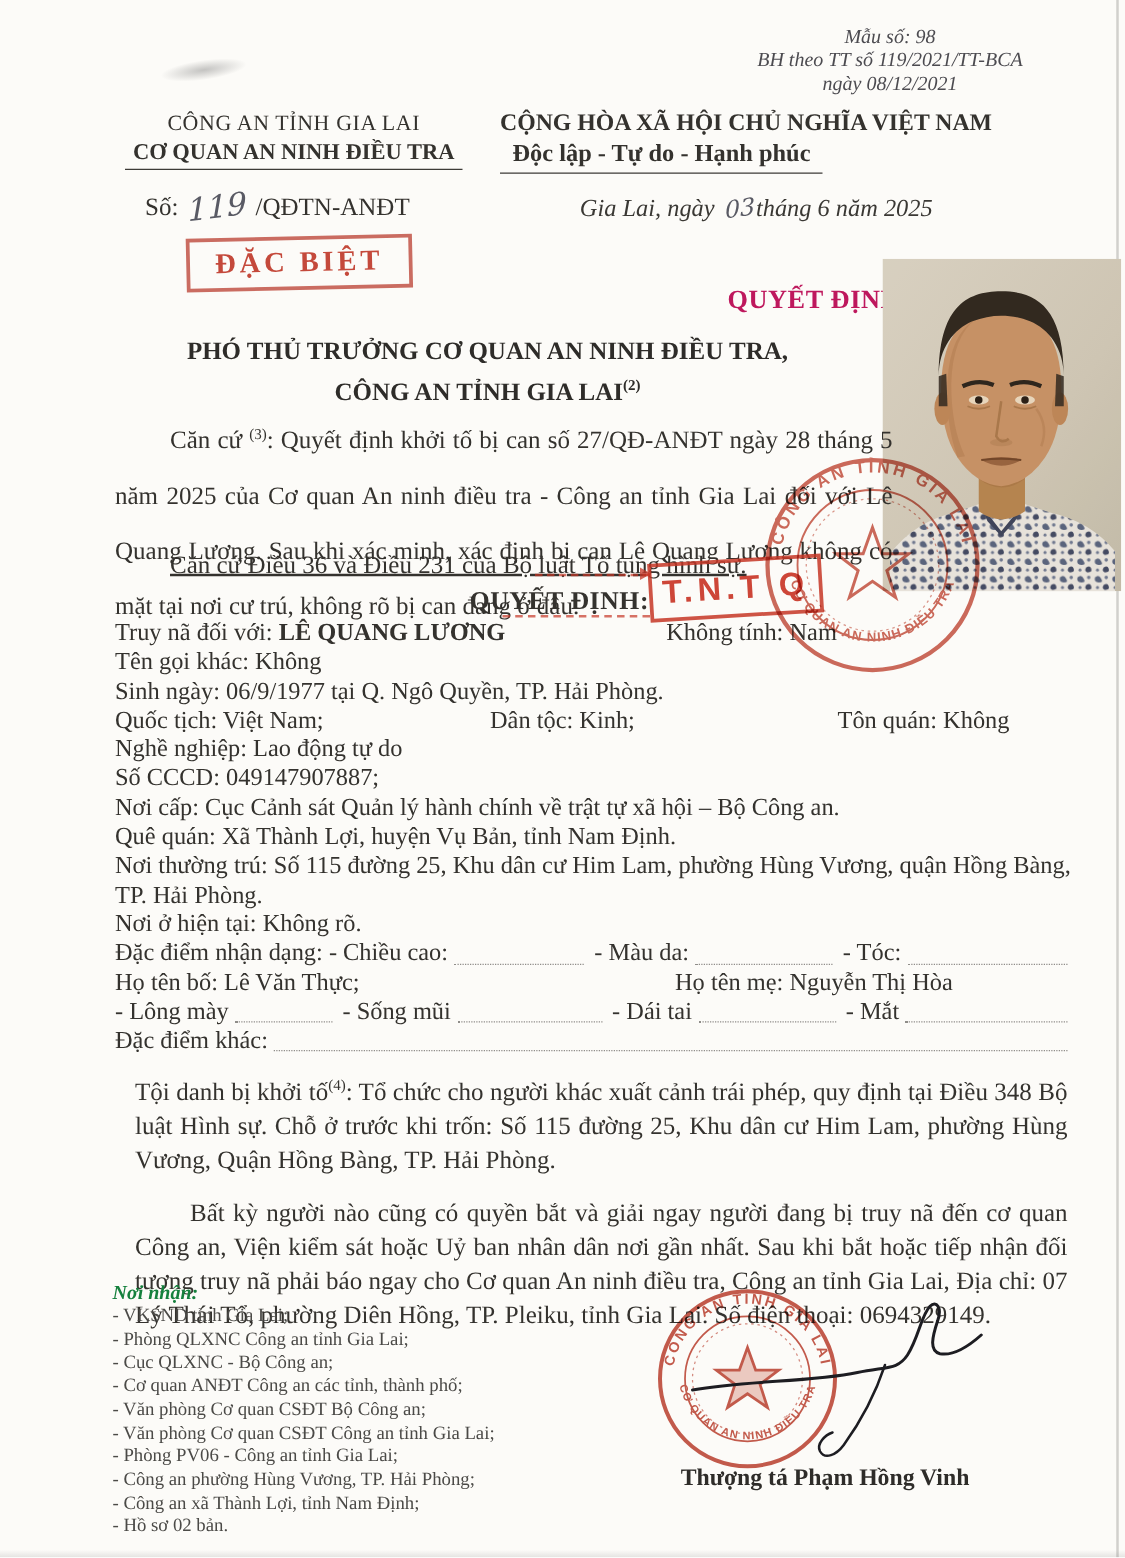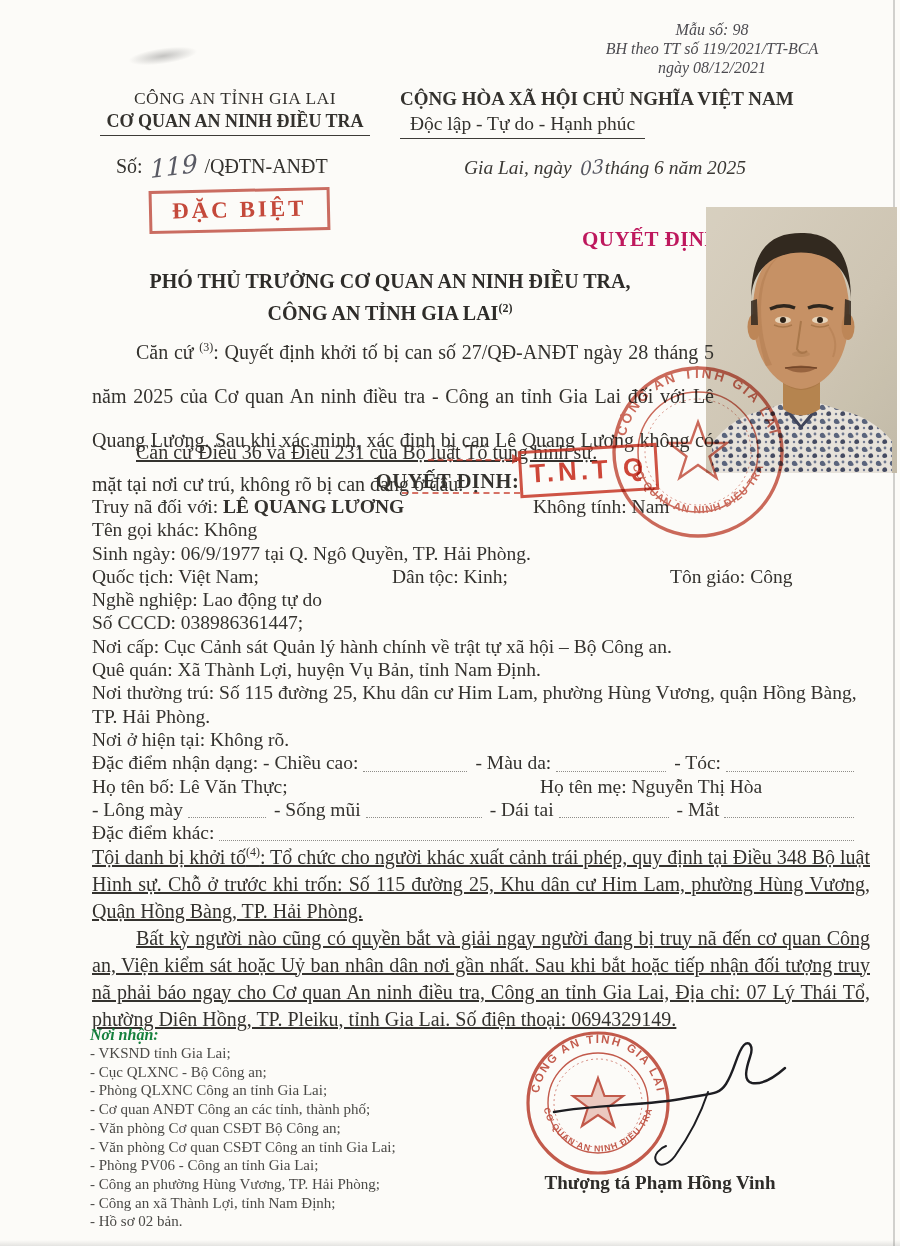--- a/index.html
+++ b/index.html
@@ -18,21 +18,21 @@
   .form-meta { position:absolute; top:20px; right:58px; width:260px; text-align:center;
     font-style:italic; font-size:16px; line-height:19px; color:#4c4b50; }
 
   .header { position:absolute; top:88px; left:0; right:0; }
   .org-block { position:absolute; left:70px; top:0; width:330px; text-align:center; }
   .org-parent { font-size:17.5px; letter-spacing:.5px; }
   .org-child { font-size:18px; font-weight:bold; margin-top:2px; }
   .org-child span { display:inline-block; border-bottom:1.5px solid #3d3b37; padding:0 6px 3px; }
   .nat-block { position:absolute; left:400px; top:0; width:440px; text-align:left; }
   .nat-1 { font-size:19px; font-weight:bold; }
-  .nat-2 { font-size:19.5px; font-weight:normal; margin-top:3px; }
+  .nat-2 { font-size:19.5px; font-weight:bold; margin-top:3px; }
   .nat-2 span { display:inline-block; border-bottom:1.5px solid #3d3b37; padding:0 10px 3px; }
 
   .so-line { position:absolute; top:155px; left:116px; font-size:20px; }
   .date-line { position:absolute; top:156px; left:445px; width:320px; text-align:center; font-style:italic; font-size:19.5px; color:#3a3834; }
   .hand { display:inline-block; font-family:"DejaVu Serif", serif; font-style:italic;
     color:#595a64; transform:rotate(-7deg) skewX(-6deg); }
   .hand-no { font-size:25px; line-height:20px; vertical-align:-2px; margin:0 2px; }
   .hand-day { font-size:19px; margin:0 1px 0 3px; }
   .dac-biet { position:absolute; top:189px; left:149px; padding:5px 20px 6px;
     border:3.5px solid rgba(184,56,43,.8); color:#c03a2b; font-weight:bold; font-size:23px;
@@ -55,21 +55,21 @@
   .flexrow { display:flex; }
   .w441 { width:441px; flex:0 0 441px; }
   .w448 { width:448px; flex:0 0 448px; }
   .c300 { flex:0 0 300px; } .c278 { flex:0 0 278px; } .cfill { flex:1; }
   .feat { display:flex; align-items:flex-end; }
   .feat > span[data-bind] { white-space:nowrap; margin-right:5px; }
   .dots { border-bottom:1.6px dotted #8f8d89; height:14px; margin:0 8px 3px 0; }
 
   .p-block { position:absolute; top:839px; left:92px; width:778px; font-size:20px;
     line-height:27px; text-align:justify; }
-  .p-block p { margin:0;text-decoration:underline; }
+  .p-block p { margin:16px; }
   .p-arrest { text-indent:44px; }
 
   .footer-left { position:absolute; top:1026px; left:90px; width:360px; }
   .recipients-label { font-weight:bold; font-style:italic; font-size:16px; color:#15803d; }
   .r-item { font-size:15px; line-height:18.7px; color:#4b4a47; }
 
   .signer-title { position:absolute; top:1008px; left:545px; width:220px; text-align:center;
     font-weight:bold; font-size:19px; letter-spacing:1px; color:#2e2c29; }
   .signer-name { position:absolute; top:1172px; left:510px; width:300px; text-align:center;
     font-weight:bold; font-size:19px; color:#2e2c29; }
@@ -208,24 +208,24 @@
   <div class="details">
     <div class="drow flexrow">
       <span class="w441"><span data-bind="details.row1_label">Truy nã đối với:</span> <b data-bind="details.row1_name">LÊ QUANG LƯƠNG</b></span>
       <span data-bind="details.row1_right">Không tính: Nam</span>
     </div>
     <div class="drow" data-bind="details.row2">Tên gọi khác: Không</div>
     <div class="drow" data-bind="details.row3">Sinh ngày: 06/9/1977 tại Q. Ngô Quyền, TP. Hải Phòng.</div>
     <div class="drow flexrow">
       <span class="c300" data-bind="details.row4a">Quốc tịch: Việt Nam;</span>
       <span class="c278" data-bind="details.row4b">Dân tộc: Kinh;</span>
-      <span class="cfill" data-bind="details.row4c">Tôn giáo: Công</span>
+      <span class="cfill" data-bind="details.row4c">Tôn quán: Không</span>
     </div>
     <div class="drow" data-bind="details.row5">Nghề nghiệp: Lao động tự do</div>
-    <div class="drow" data-bind="details.row6">Số CCCD: 038986361447;</div>
+    <div class="drow" data-bind="details.row6">Số CCCD: 049147907887;</div>
     <div class="drow" data-bind="details.row7">Nơi cấp: Cục Cảnh sát Quản lý hành chính về trật tự xã hội – Bộ Công an.</div>
     <div class="drow" data-bind="details.row8">Quê quán: Xã Thành Lợi, huyện Vụ Bản, tỉnh Nam Định.</div>
     <div class="drow" data-bind="details.row9">Nơi thường trú: Số 115 đường 25, Khu dân cư Him Lam, phường Hùng Vương, quận Hồng Bàng, TP. Hải Phòng.</div>
     <div class="drow" data-bind="details.row10">Nơi ở hiện tại: Không rõ.</div>
     <div class="drow feat">
       <span data-bind="details.feat1.0">Đặc điểm nhận dạng: - Chiều cao:</span>
         <span class="dots" style="flex:0 0 104px"></span>
       <span data-bind="details.feat1.1">- Màu da:</span>
         <span class="dots" style="flex:0 0 110px"></span>
       <span data-bind="details.feat1.2">- Tóc:</span>
@@ -252,22 +252,22 @@
   </div>
 
   <div class="p-block">
     <p><span data-bind="body.crime_prefix">Tội danh bị khởi tố</span><sup data-bind="body.crime_sup">(4)</sup><span data-bind="body.crime_text">: Tổ chức cho người khác xuất cảnh trái phép, quy định tại Điều 348 Bộ luật Hình sự. Chỗ ở trước khi trốn: Số 115 đường 25, Khu dân cư Him Lam, phường Hùng Vương, Quận Hồng Bàng, TP. Hải Phòng.</span></p>
     <p class="p-arrest" data-bind="body.arrest_text">Bất kỳ người nào cũng có quyền bắt và giải ngay người đang bị truy nã đến cơ quan Công an, Viện kiểm sát hoặc Uỷ ban nhân dân nơi gần nhất. Sau khi bắt hoặc tiếp nhận đối tượng truy nã phải báo ngay cho Cơ quan An ninh điều tra, Công an tỉnh Gia Lai, Địa chỉ: 07 Lý Thái Tổ, phường Diên Hồng, TP. Pleiku, tỉnh Gia Lai. Số điện thoại: 0694329149.</p>
   </div>
 
   <div class="footer-left">
     <div class="recipients-label" data-bind="footer.recipients_label">Nơi nhận:</div>
     <div class="r-item" data-bind="footer.recipients.0">- VKSND tỉnh Gia Lai;</div>
+    <div class="r-item" data-bind="footer.recipients.2">- Phòng QLXNC Công an tỉnh Gia Lai;</div>
     <div class="r-item" data-bind="footer.recipients.1">- Cục QLXNC - Bộ Công an;</div>
-    <div class="r-item" data-bind="footer.recipients.2">- Phòng QLXNC Công an tỉnh Gia Lai;</div>
     <div class="r-item" data-bind="footer.recipients.3">- Cơ quan ANĐT Công an các tỉnh, thành phố;</div>
     <div class="r-item" data-bind="footer.recipients.4">- Văn phòng Cơ quan CSĐT Bộ Công an;</div>
     <div class="r-item" data-bind="footer.recipients.5">- Văn phòng Cơ quan CSĐT Công an tỉnh Gia Lai;</div>
     <div class="r-item" data-bind="footer.recipients.6">- Phòng PV06 - Công an tỉnh Gia Lai;</div>
     <div class="r-item" data-bind="footer.recipients.7">- Công an phường Hùng Vương, TP. Hải Phòng;</div>
     <div class="r-item" data-bind="footer.recipients.8">- Công an xã Thành Lợi, tỉnh Nam Định;</div>
     <div class="r-item" data-bind="footer.recipients.9">- Hồ sơ 02 bản.</div>
   </div>
 
 

